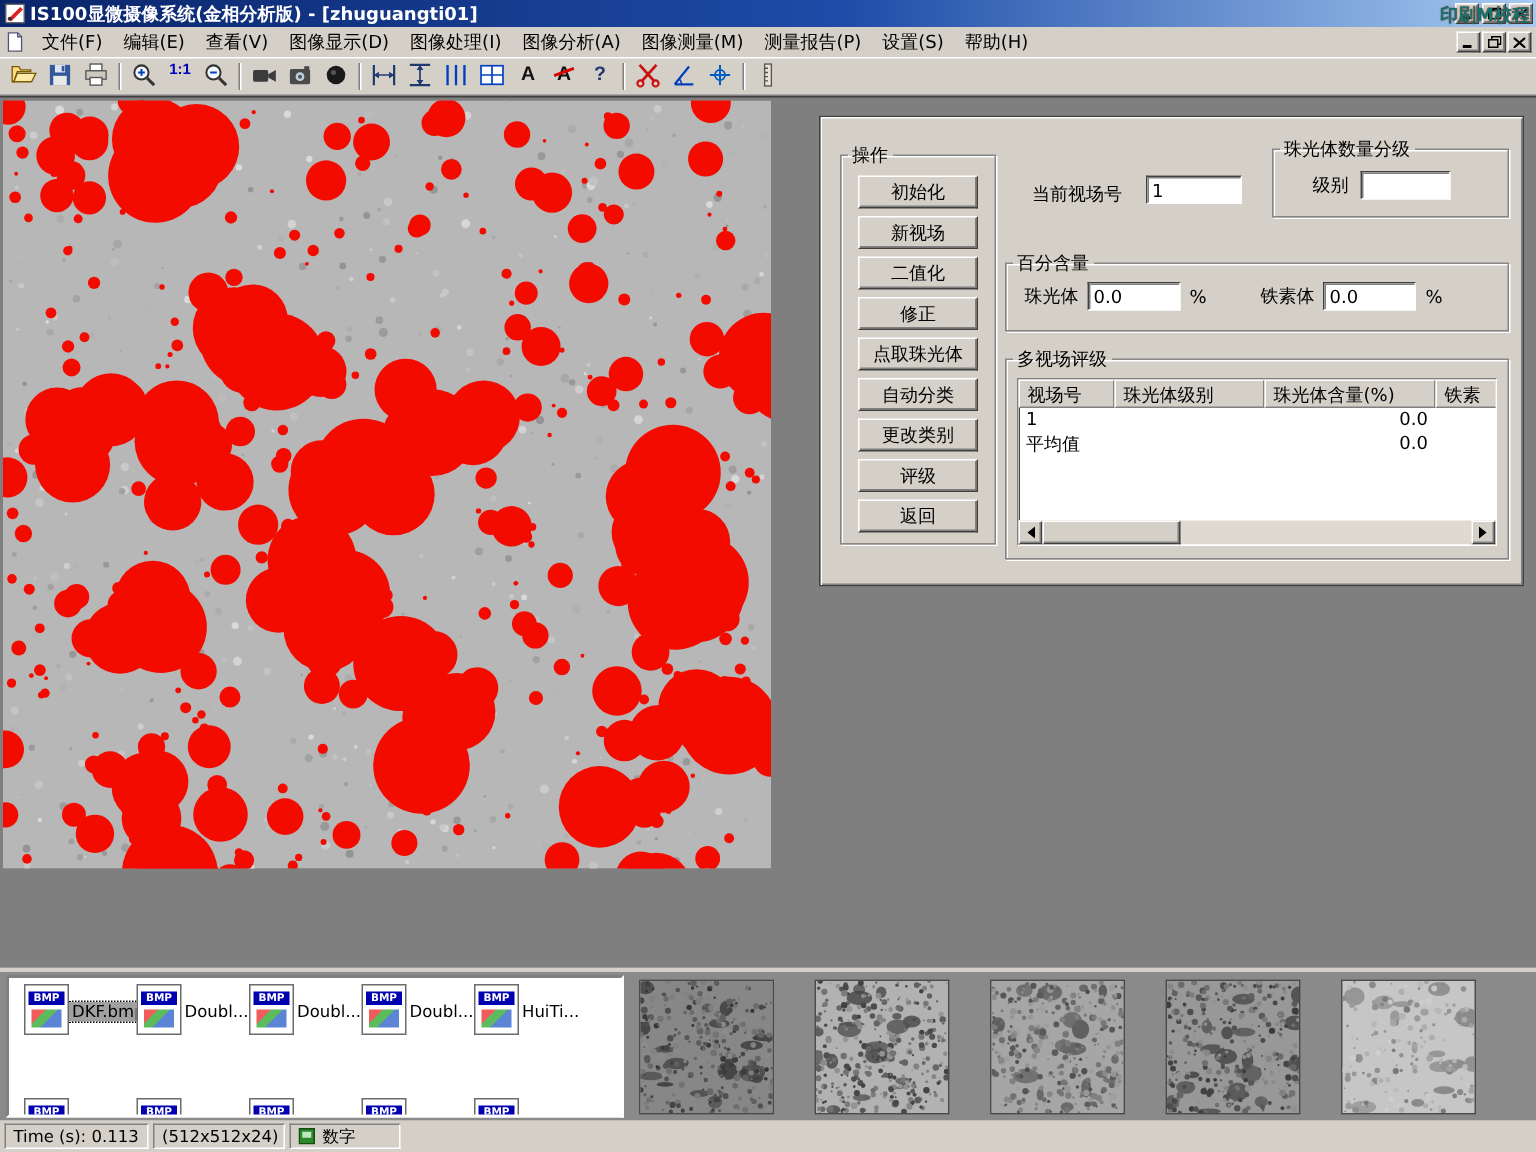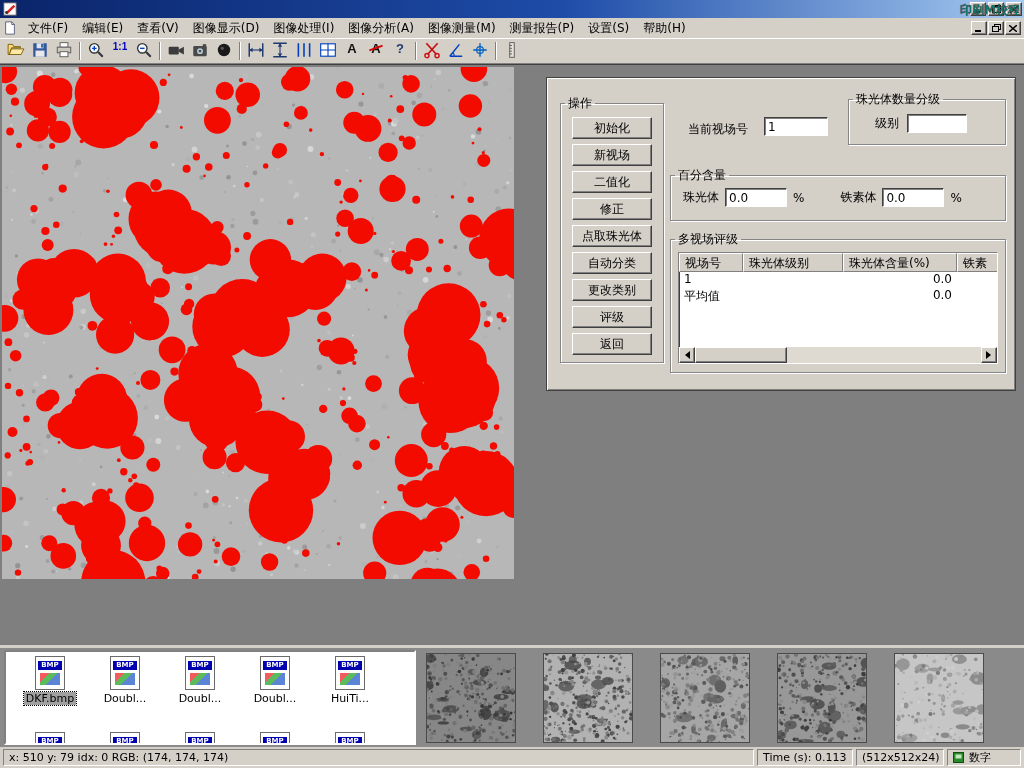--- a/index.html
+++ b/index.html
@@ -72,21 +72,21 @@
   .hscroll { position:absolute; left:0; right:0; bottom:0; height:16px; background:#dedad2; display:flex; }
   .sb-btn { width:16px; height:16px; flex:none; background:#d4d0c8; border:1px solid; border-color:#fff #404040 #404040 #fff; box-shadow:inset -1px -1px 0 #808080; display:flex; align-items:center; justify-content:center; padding:0; }
   .arr-l { width:0; height:0; border:4px solid transparent; border-right:5px solid #000; margin-left:-3px; }
   .arr-r { width:0; height:0; border:4px solid transparent; border-left:5px solid #000; margin-right:-3px; }
   .sb-track { flex:1; position:relative; }
   .sb-thumb { position:absolute; left:0; top:0; width:92px; height:100%; background:#d4d0c8; border:1px solid; border-color:#fff #404040 #404040 #fff; box-shadow:inset -1px -1px 0 #808080; }
 
   
   .bottom-panel { height:102px; flex:none; background:#8a8a8a; border-top:3px solid #d4d0c8; display:flex; }
   .listbox { width:412px; flex:none; margin:2px 0 2px 4px; background:#fff; border:2px solid; border-color:#808080 #fff #fff #808080; position:relative; overflow:hidden; }
-  .file-item { position:absolute; width:68px; display:flex; flex-direction:column; align-items:center; }
+  .file-item { position:absolute; width:68px; display:flex; flex-direction:row; align-items:center; }
   .file-icon { width:30px; height:34px; background:#fff; border:1px solid #6b6b6b; position:relative; flex:none; }
   .file-icon .band { position:absolute; top:4px; left:2px; right:2px; height:9px; background:#0000b0; color:#fff; font-size:7px; line-height:9px; text-align:center; font-weight:bold; }
   .file-icon .art { position:absolute; left:4px; bottom:4px; width:20px; height:12px; background:linear-gradient(135deg,#e33 0 30%,#3a3 30% 55%,#36c 55% 100%); opacity:.8; }
   .file-label { margin-top:2px; font-size:11px; padding:0 2px; white-space:nowrap; }
   .file-label.sel { background:#a0a0a0; outline:1px dotted #000; }
   .thumbs { flex:1; display:flex; gap:27px; padding:5px 0 0 10px; align-items:flex-start; }
   .thumb { width:90px; height:90px; flex:none; border:1px solid #4a4a4a; background:#aaa; }
   .thumb svg { display:block; }
 
   
@@ -103,20 +103,21 @@
 <div class="app">
 
   <div class="titlebar">
     <span class="app-icon">
       <svg viewBox="0 0 16 16" width="14" height="14">
           <rect x="1" y="1" width="14" height="14" fill="#fff" stroke="#666"></rect>
           <path d="M3 12L12 3l2 2-9 9z" fill="#d22"></path>
           <circle cx="4" cy="12" r="1.6" fill="#333"></circle>
         </svg>
     </span>
+    <span class="title-text">IS100显微摄像系统(金相分析版) - [zhuguangti01]</span>
     <span class="win-btns">
       <button class="wbtn">
           <svg width="8" height="7">
             <rect x="0" y="5" width="6" height="2" fill="#000"></rect>
           </svg>
         </button>
       <button class="wbtn">
           <svg width="9" height="8">
             <rect x="0.5" y="0.5" width="8" height="7" fill="none" stroke="#000"></rect>
             <rect x="0.5" y="0.5" width="8" height="2" fill="#000"></rect>
@@ -2921,21 +2922,20 @@
             <circle cx="89.3" cy="36.4" r="0.7" fill="rgb(152,152,152)"></circle>
             <circle cx="89.9" cy="81.0" r="1.5" fill="rgb(152,152,152)"></circle>
             <circle cx="24.3" cy="66.9" r="1.0" fill="rgb(194,194,194)"></circle>
             <circle cx="76.5" cy="78.4" r="1.7" fill="rgb(129,129,129)"></circle>
           </svg>
         </div>
     </div>
   </div>
 
   <div class="statusbar">
-    <div class="sb-panel sb-pos">x: 510 y: 79 idx: 0 RGB: (174, 174, 174)</div>
     <div class="sb-panel sb-time">Time (s): 0.113</div>
     <div class="sb-panel sb-size">(512x512x24)</div>
     <div class="sb-panel sb-mode">
       <svg width="11" height="11" viewBox="0 0 11 11">
           <rect x="0.5" y="0.5" width="10" height="10" fill="#2a8a2a" stroke="#134d13"></rect>
           <rect x="2.5" y="2.5" width="6" height="4" fill="#bfe8bf"></rect>
         </svg>
       <span>数字</span>
     </div>
   </div>

